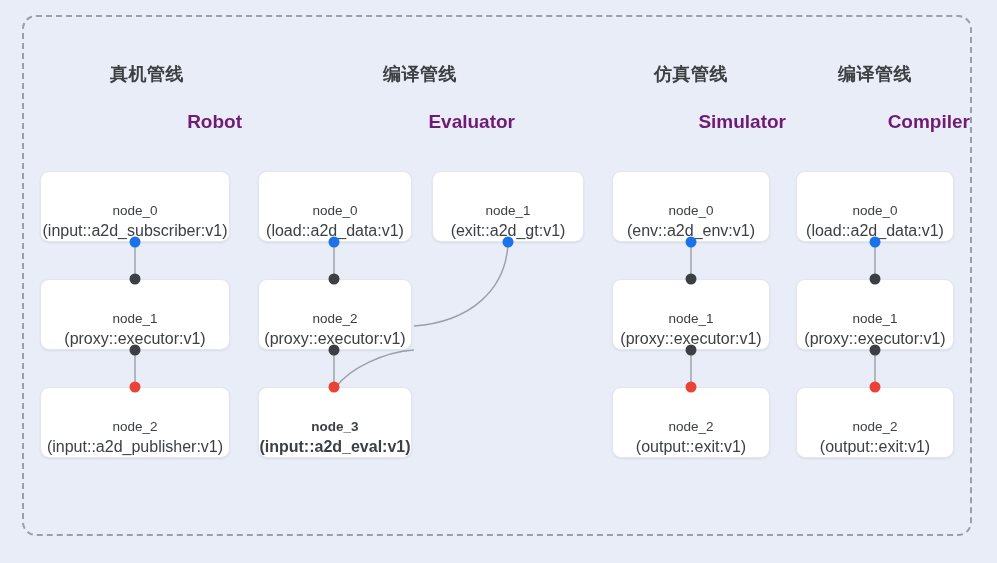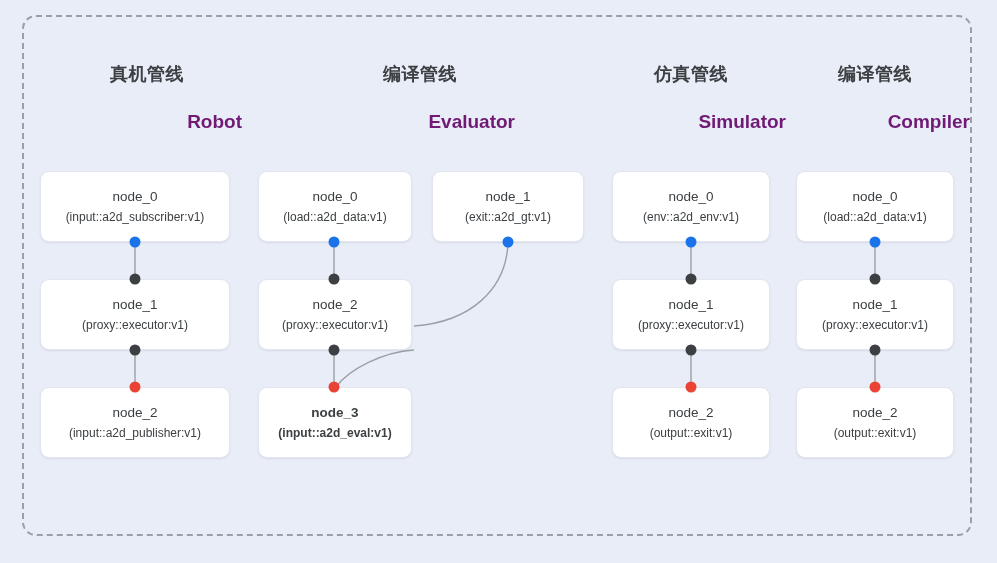--- a/index.html
+++ b/index.html
@@ -71,31 +71,31 @@
   .node-box {
     position: absolute;
     box-sizing: border-box;
     background: #ffffff;
     border: 1px solid #e3e6ef;
     border-radius: 9px;
     box-shadow: 0 1px 2px rgba(60,64,67,0.10);
     display: flex;
     flex-direction: column;
     align-items: center;
-    justify-content: center;
+    justify-content: flex-end;
     height: 71px;
   }
   .node-title {
     font-size: 13.5px;
     color: #3c4043;
     line-height: 20px;
     white-space: nowrap;
   }
   .node-sub {
-    font-size: 12px;
+    font-size: 16px;
     color: #3c4043;
     line-height: 20px;
     white-space: nowrap;
   }
 
   
   .dot {
     position: absolute;
     width: 11px;
     height: 11px;

